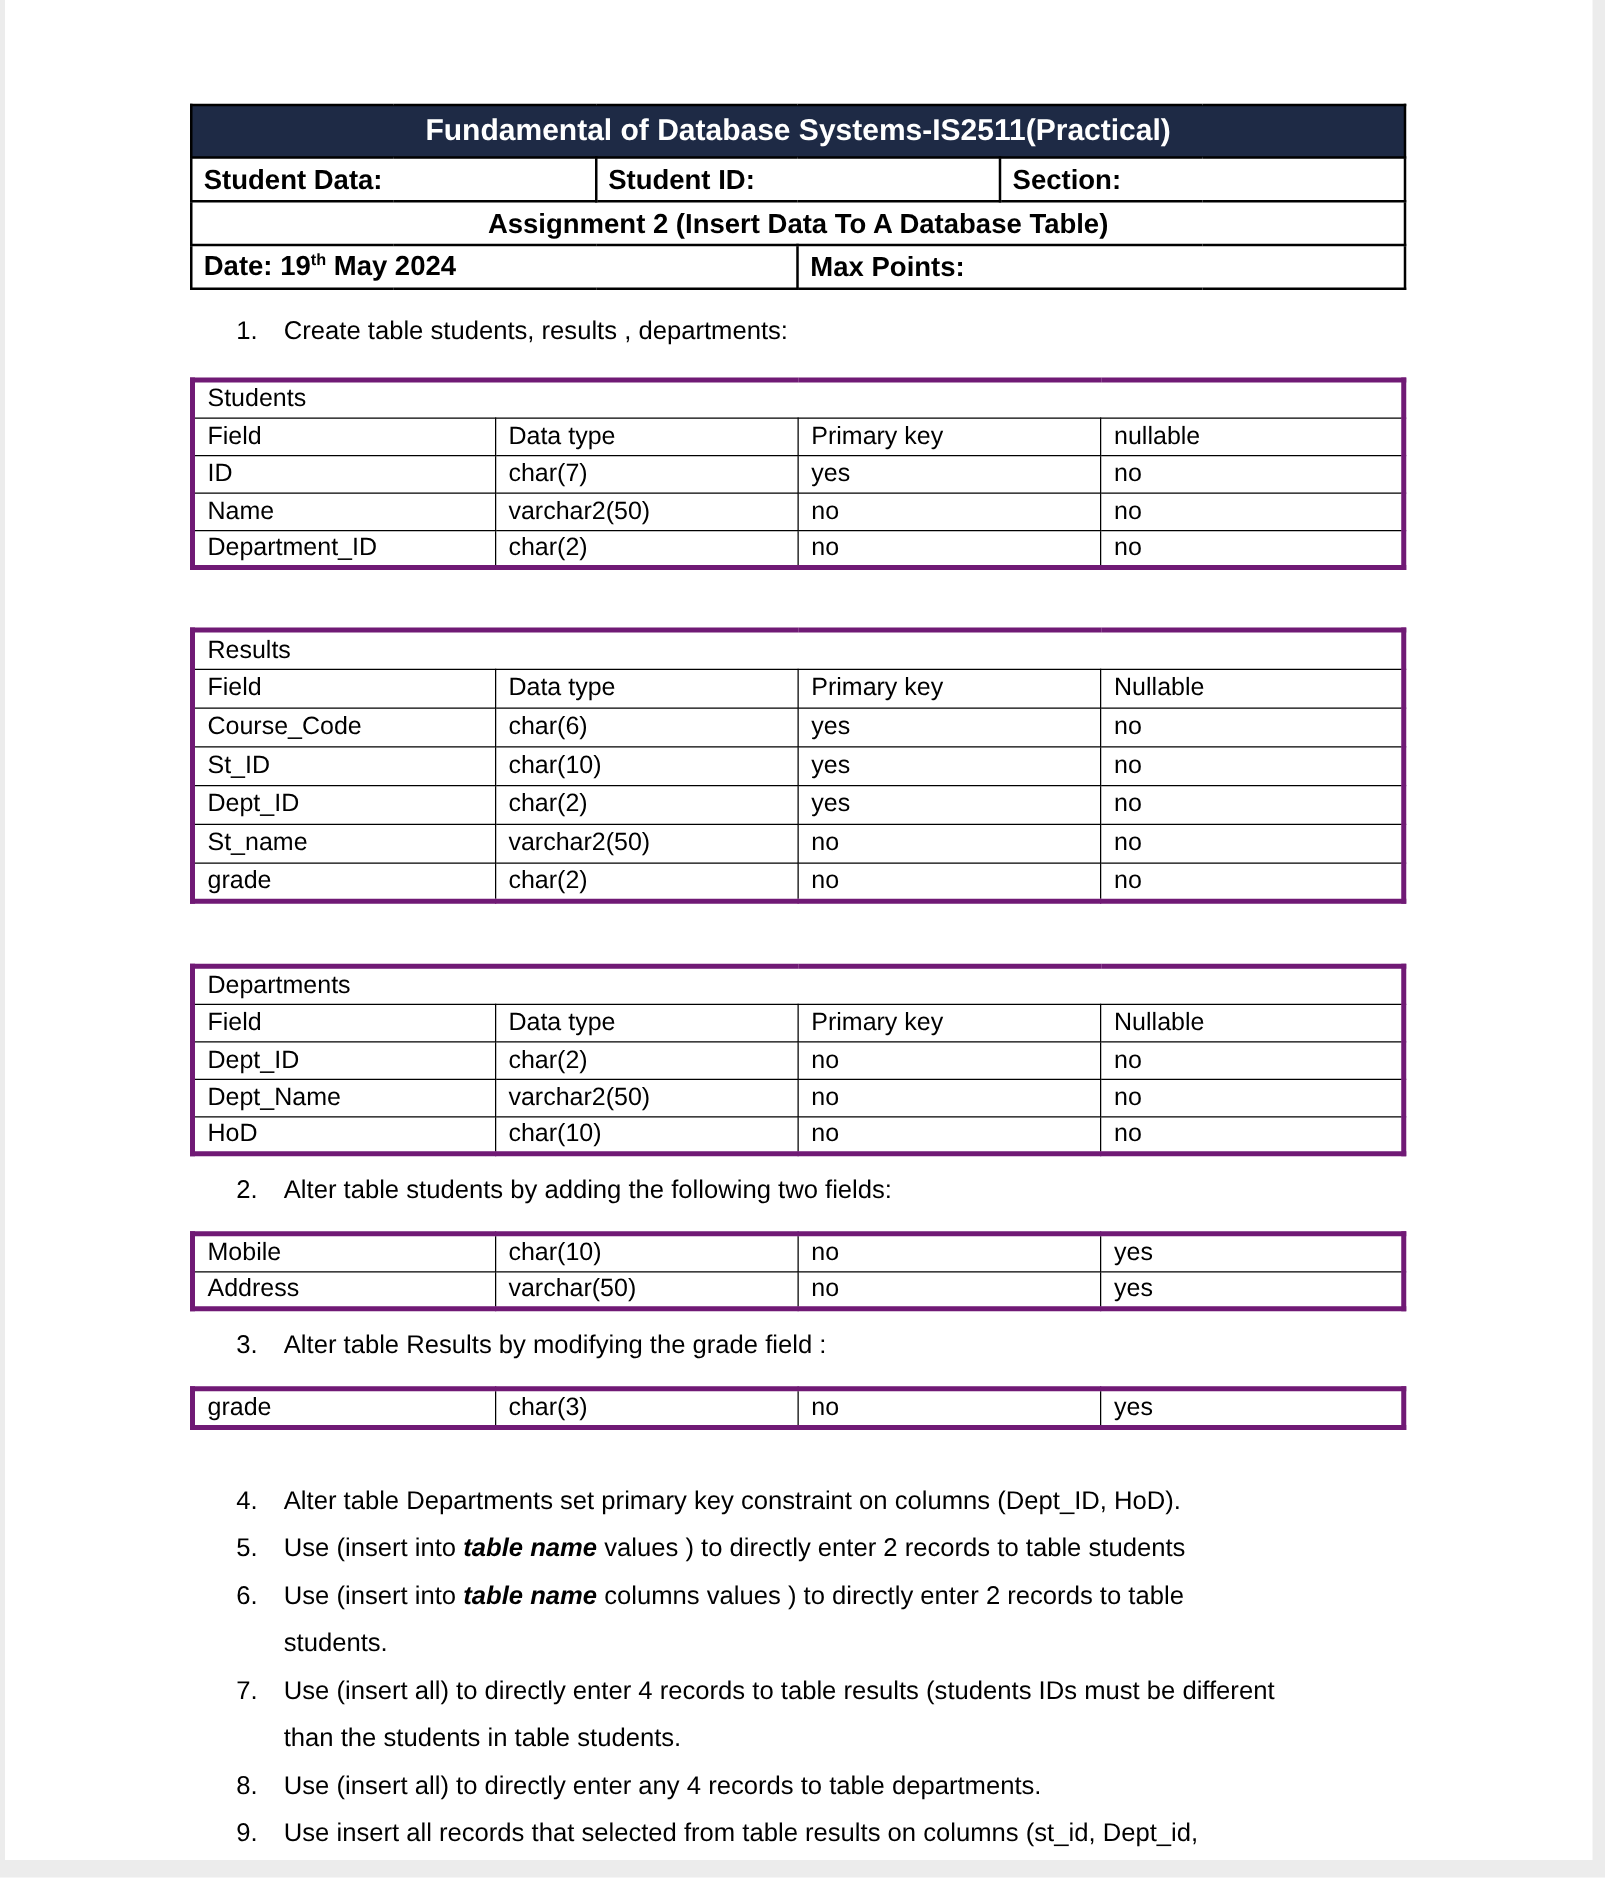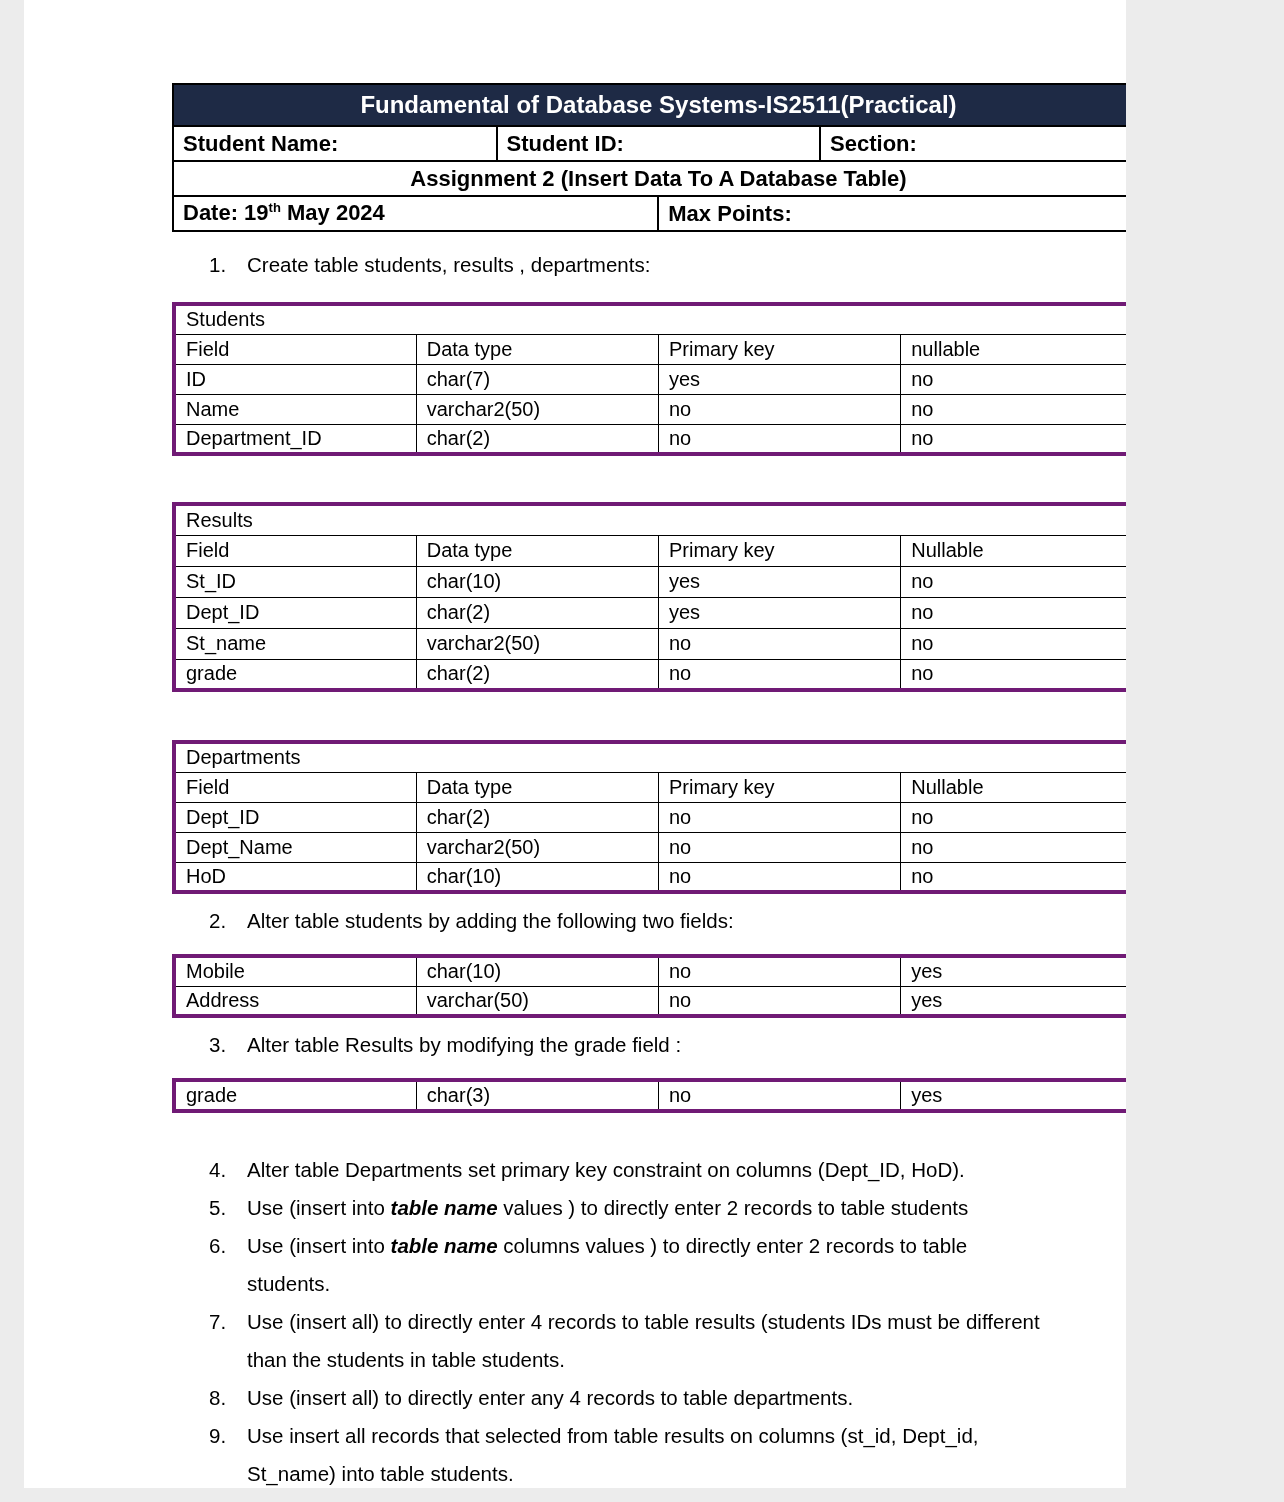--- a/index.html
+++ b/index.html
@@ -4,23 +4,23 @@
 <style>
   * { box-sizing: border-box; }
   html, body { margin: 0; padding: 0; }
   body {
     width: 1284px;
     background: #ececec;
     font-family: "Liberation Sans", "DejaVu Sans", sans-serif;
     color: #000;
   }
   .page {
-    width: 1102px;
+    width: 1270px;
     height: 1488px;
-    margin: 0 24px;
+    margin: 0 4px;
     background: #ffffff;
     position: relative;
     overflow: hidden;
   }
   .content {
     position: absolute;
     left: 148px;
     top: 83px;
     width: 973px;
   }
@@ -88,21 +88,21 @@
           <col style="width:16.66%">
           <col style="width:16.66%">
           <col style="width:16.66%">
           <col style="width:16.7%">
         </colgroup>
       <tbody>
           <tr>
         <td colspan="6" class="hdr-title" style="background: rgb(30, 42, 69); color: rgb(255, 255, 255);">Fundamental of Database Systems-IS2511(Practical)</td>
       </tr>
       <tr>
-        <td colspan="2" class="hdr-cell">Student Name:</td>
+        <td colspan="2" class="hdr-cell">Student Data:</td>
         <td colspan="2" class="hdr-cell">Student ID:</td>
         <td colspan="2" class="hdr-cell">Section:</td>
       </tr>
       <tr>
         <td colspan="6" class="hdr-cell hdr-center">Assignment 2 (Insert Data To A Database Table)</td>
       </tr>
       <tr>
         <td colspan="3" class="hdr-cell"><span>Date: 19</span><sup>th</sup><span> May 2024</span></td>
         <td colspan="3" class="hdr-cell">Max Points:</td>
       </tr>
@@ -165,20 +165,26 @@
           <tr>
             <td colspan="4">Results</td>
           </tr>
       <tr>
         <td>Field</td>
         <td>Data type</td>
         <td>Primary key</td>
         <td>Nullable</td>
       </tr>
       <tr>
+        <td>Course_Code</td>
+        <td>char(6)</td>
+        <td>yes</td>
+        <td>no</td>
+      </tr>
+      <tr>
         <td>St_ID</td>
         <td>char(10)</td>
         <td>yes</td>
         <td>no</td>
       </tr>
       <tr>
         <td>Dept_ID</td>
         <td>char(2)</td>
         <td>yes</td>
         <td>no</td>

